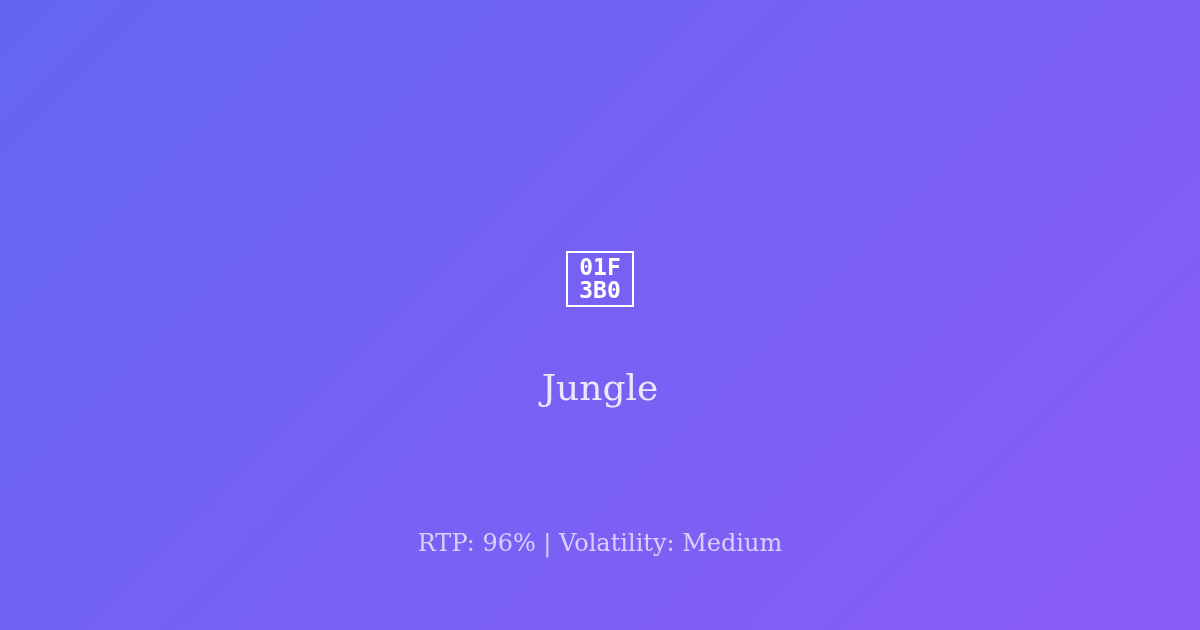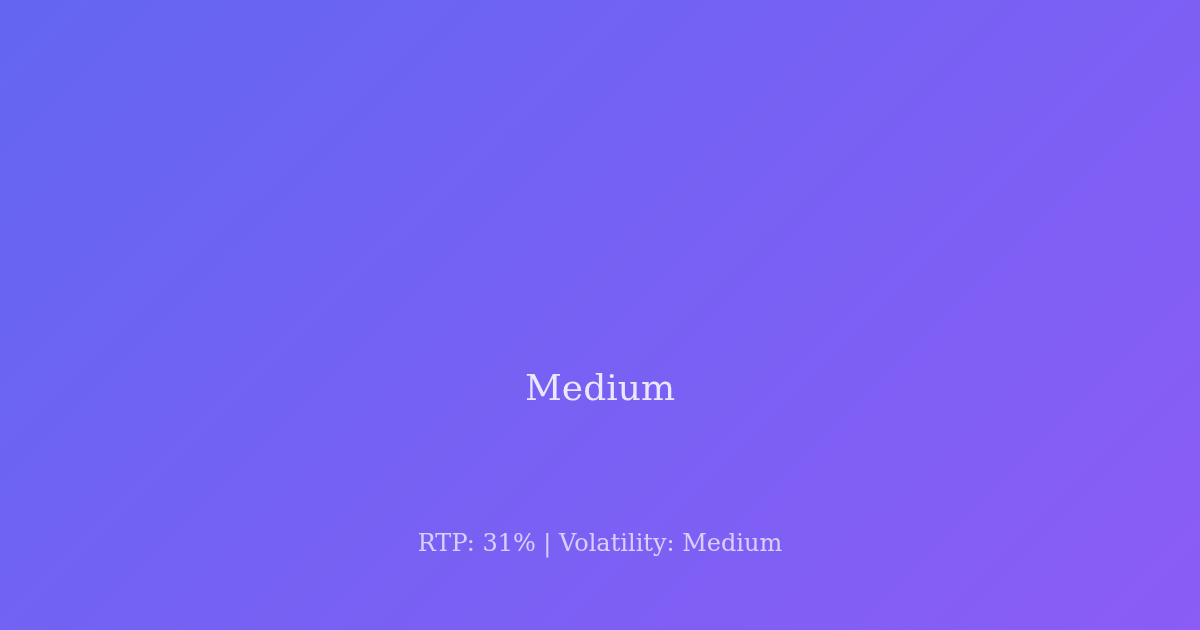--- a/index.html
+++ b/index.html
@@ -110,21 +110,25 @@
     white-space: nowrap;
   }
 </style>
 </head>
 <body>
 
 <div class="og-card">
 
   <div class="title-row">
 
+    <span class="tofu-glyph">
+      <span class="tofu-row">01F</span>
+      <span class="tofu-row">3B0</span>
+    </span>
 
 
   </div>
 
-  <div class="game-provider">Medium</div>
+  <div class="game-provider">Jungle</div>
 
-  <div class="game-meta">RTP: 31% | Volatility: Medium</div>
+  <div class="game-meta">RTP: 96% | Volatility: Medium</div>
 
 </div>
 
 </body></html>

